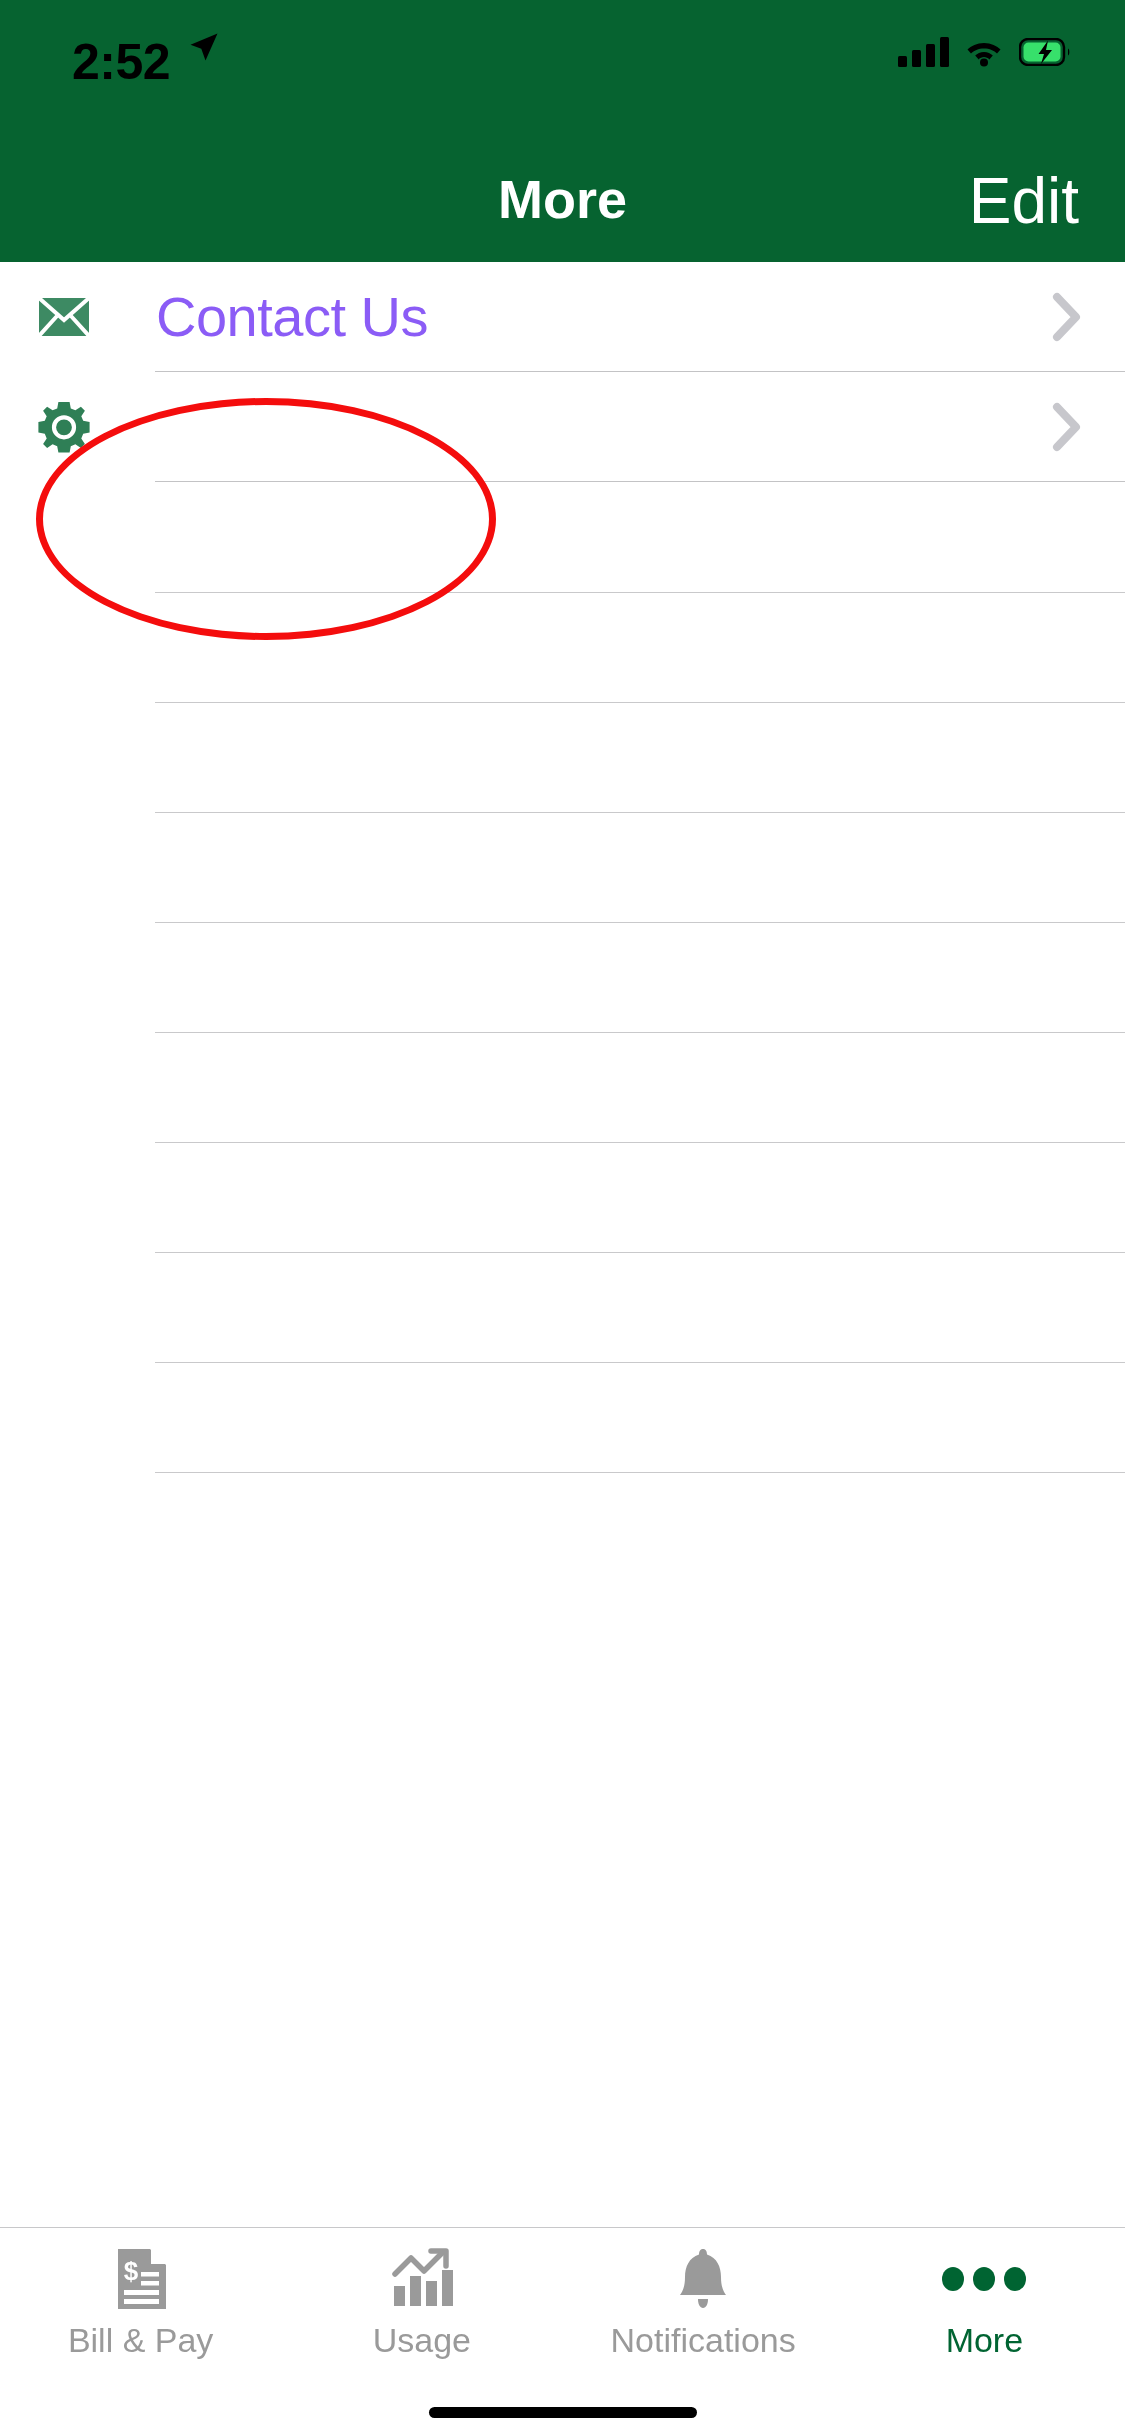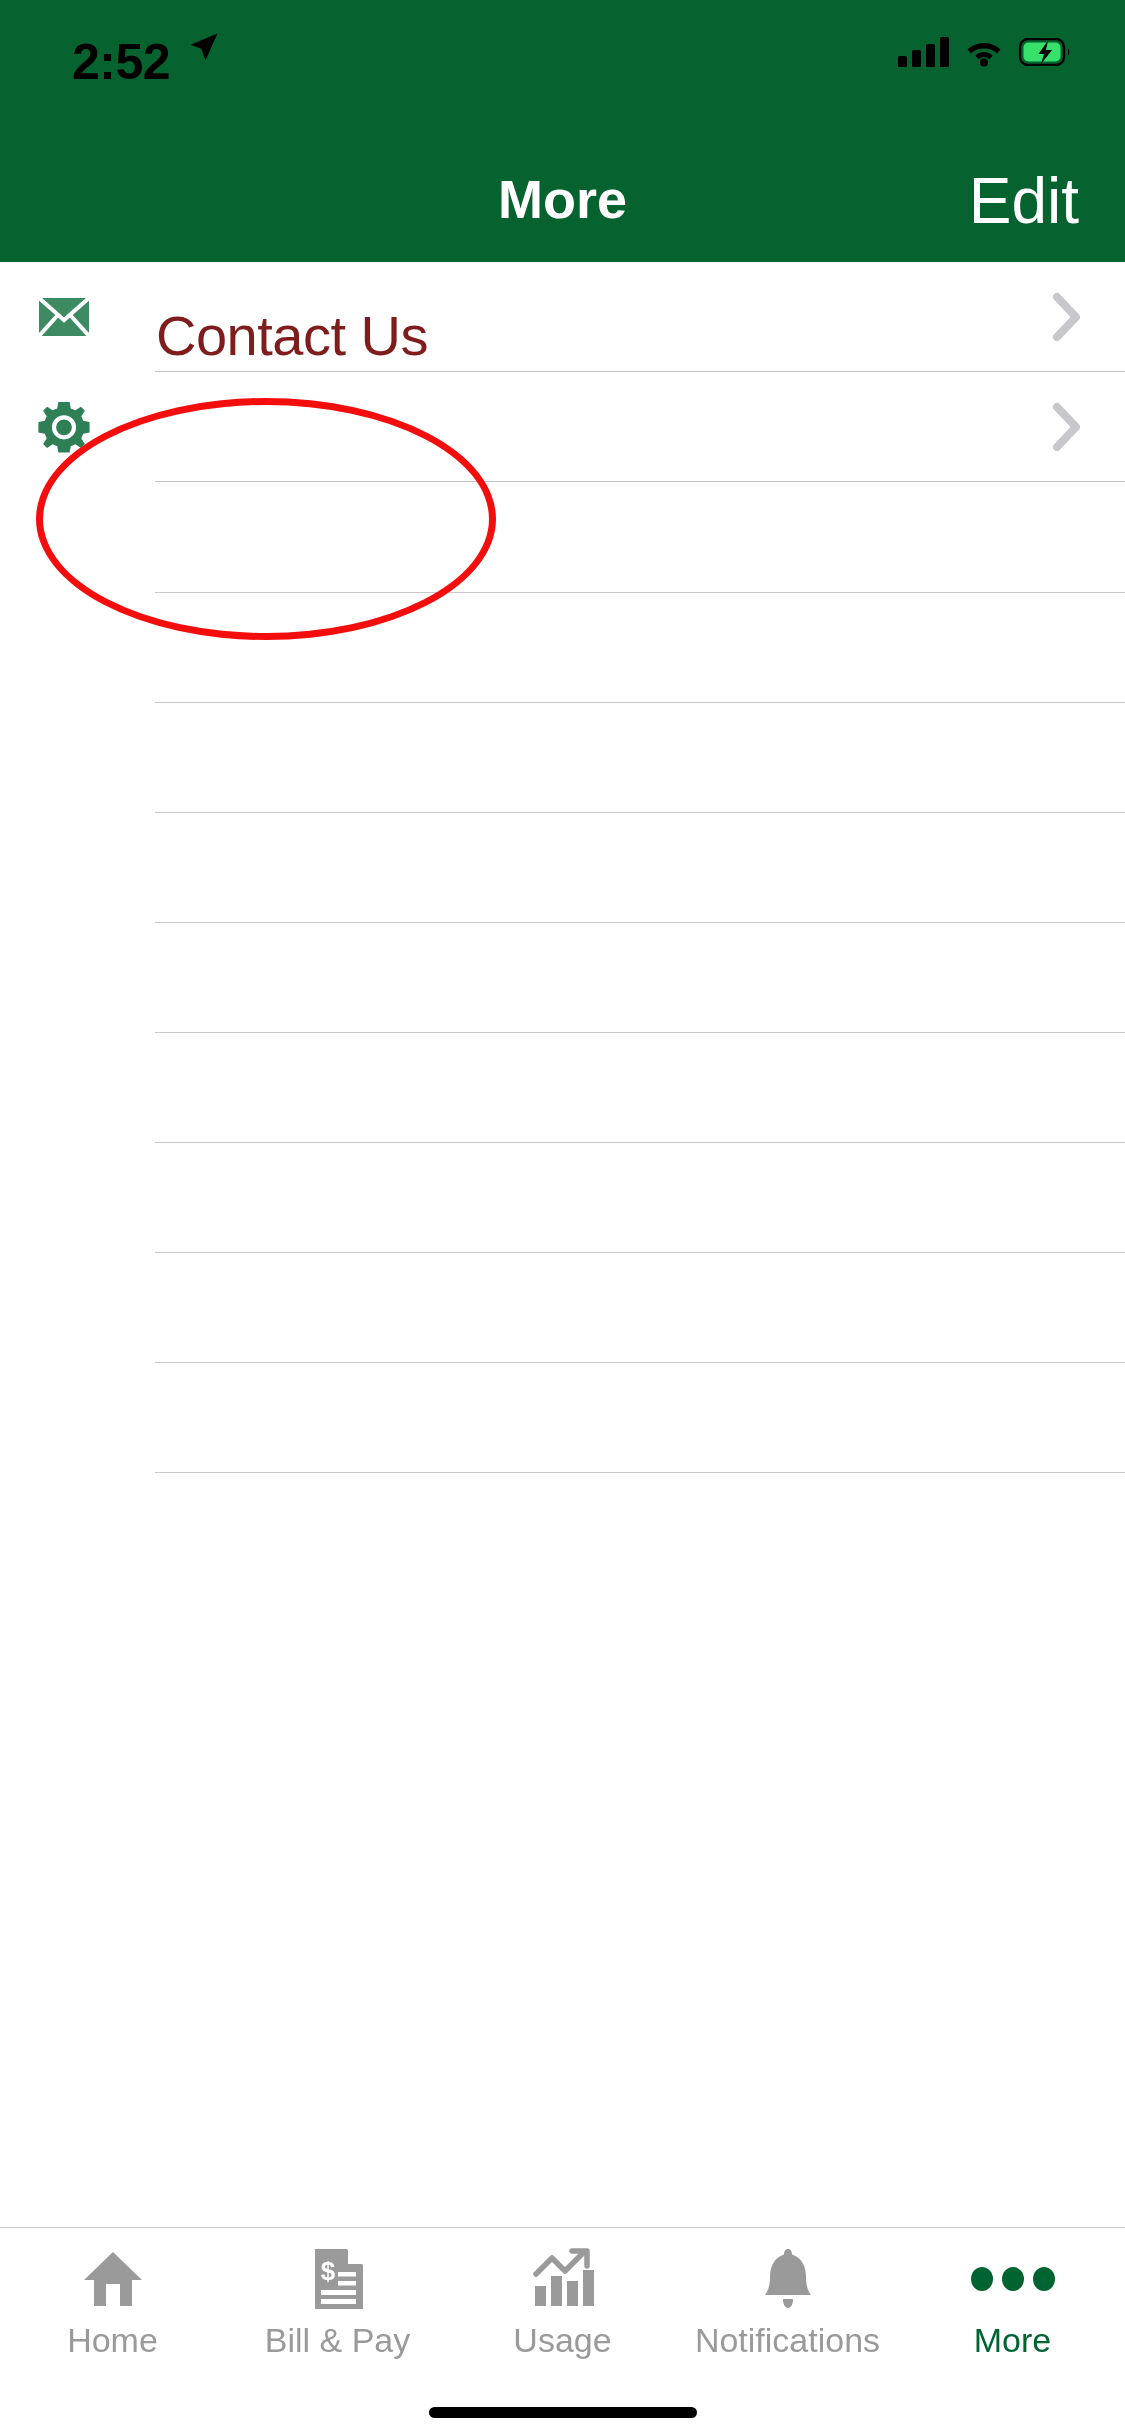--- a/index.html
+++ b/index.html
@@ -131,24 +131,23 @@
     transform: translateY(-50%);
     width: 52px;
     height: 52px;
   }
   .row-label {
     position: absolute;
     left: 156px;
     top: 50%;
     transform: translateY(-50%);
     font-size: 56px;
-    color: #7f1d1d;
+    color: #8b5cf6;
     line-height: 64px;
     letter-spacing: -0.5px;
-    margin-top: 19px;
   }
   .row-chevron {
     position: absolute;
     right: 42px;
     top: 50%;
     transform: translateY(-50%);
     width: 32px;
     height: 52px;
   }
   .empty-row {
@@ -306,28 +305,20 @@
     <div class="empty-row" style="top:880px;"></div>
     <div class="empty-row" style="top:990px;"></div>
     <div class="empty-row" style="top:1100px;"></div>
     <div class="empty-row" style="top:1210px;"></div>
   </div>
 
   <div class="annot-ellipse"></div>
 
   <div class="tabbar">
 
-    <div class="tab">
-      <span class="tab-icon">
-        <svg width="62" height="58" viewBox="0 0 62 58">
-          <path d="M31 2 L60 30 L50 30 L50 56 L38 56 L38 34 L24 34 L24 56 L12 56 L12 30 L2 30 Z" fill="#9a9a9a"></path>
-        </svg>
-      </span>
-      <span class="tab-label">Home</span>
-    </div>
 
     <div class="tab">
       <span class="tab-icon">
         <svg width="54" height="62" viewBox="0 0 54 62">
           <path d="M4 1 H36 L52 17 V61 H4 Z" fill="#9a9a9a"></path>
           <path d="M37 1 L52 16 H37 Z" fill="#ffffff"></path>
           <text x="17" y="32" font-family="Liberation Sans, sans-serif" font-size="26" font-weight="bold" fill="#ffffff" text-anchor="middle">$</text>
           <rect x="27" y="24" width="18" height="4.5" fill="#ffffff"></rect>
           <rect x="27" y="33" width="18" height="4.5" fill="#ffffff"></rect>
           <rect x="10" y="42" width="35" height="5" fill="#ffffff"></rect>

